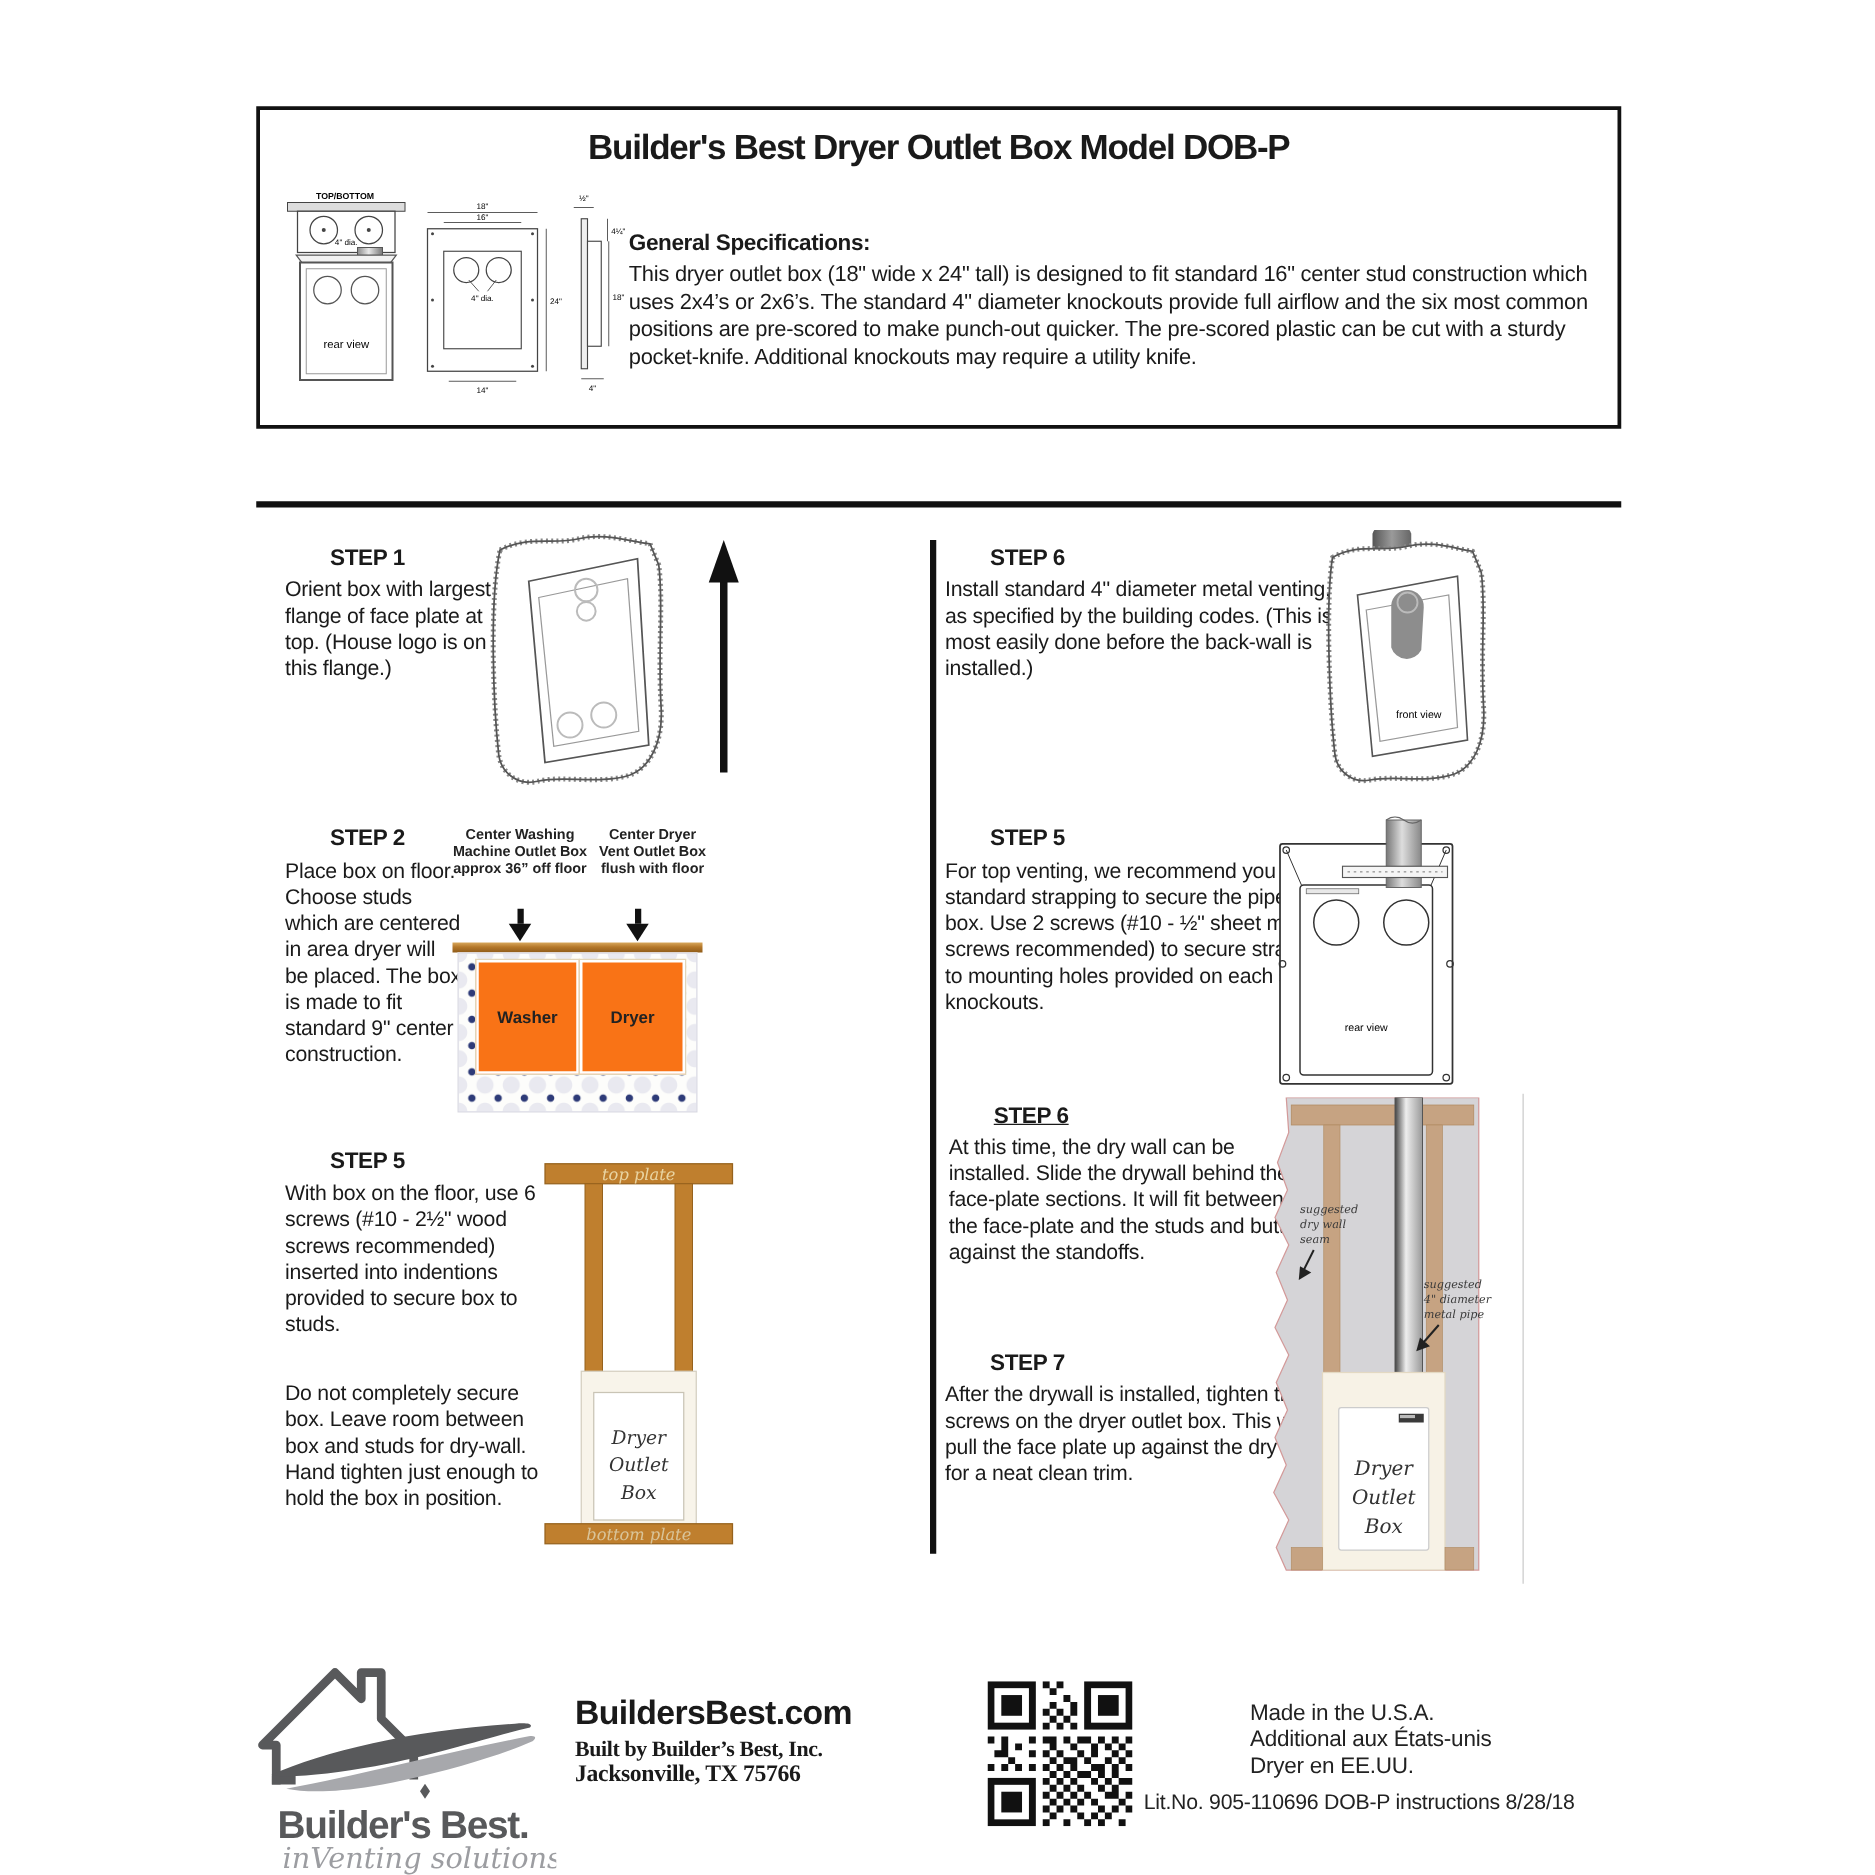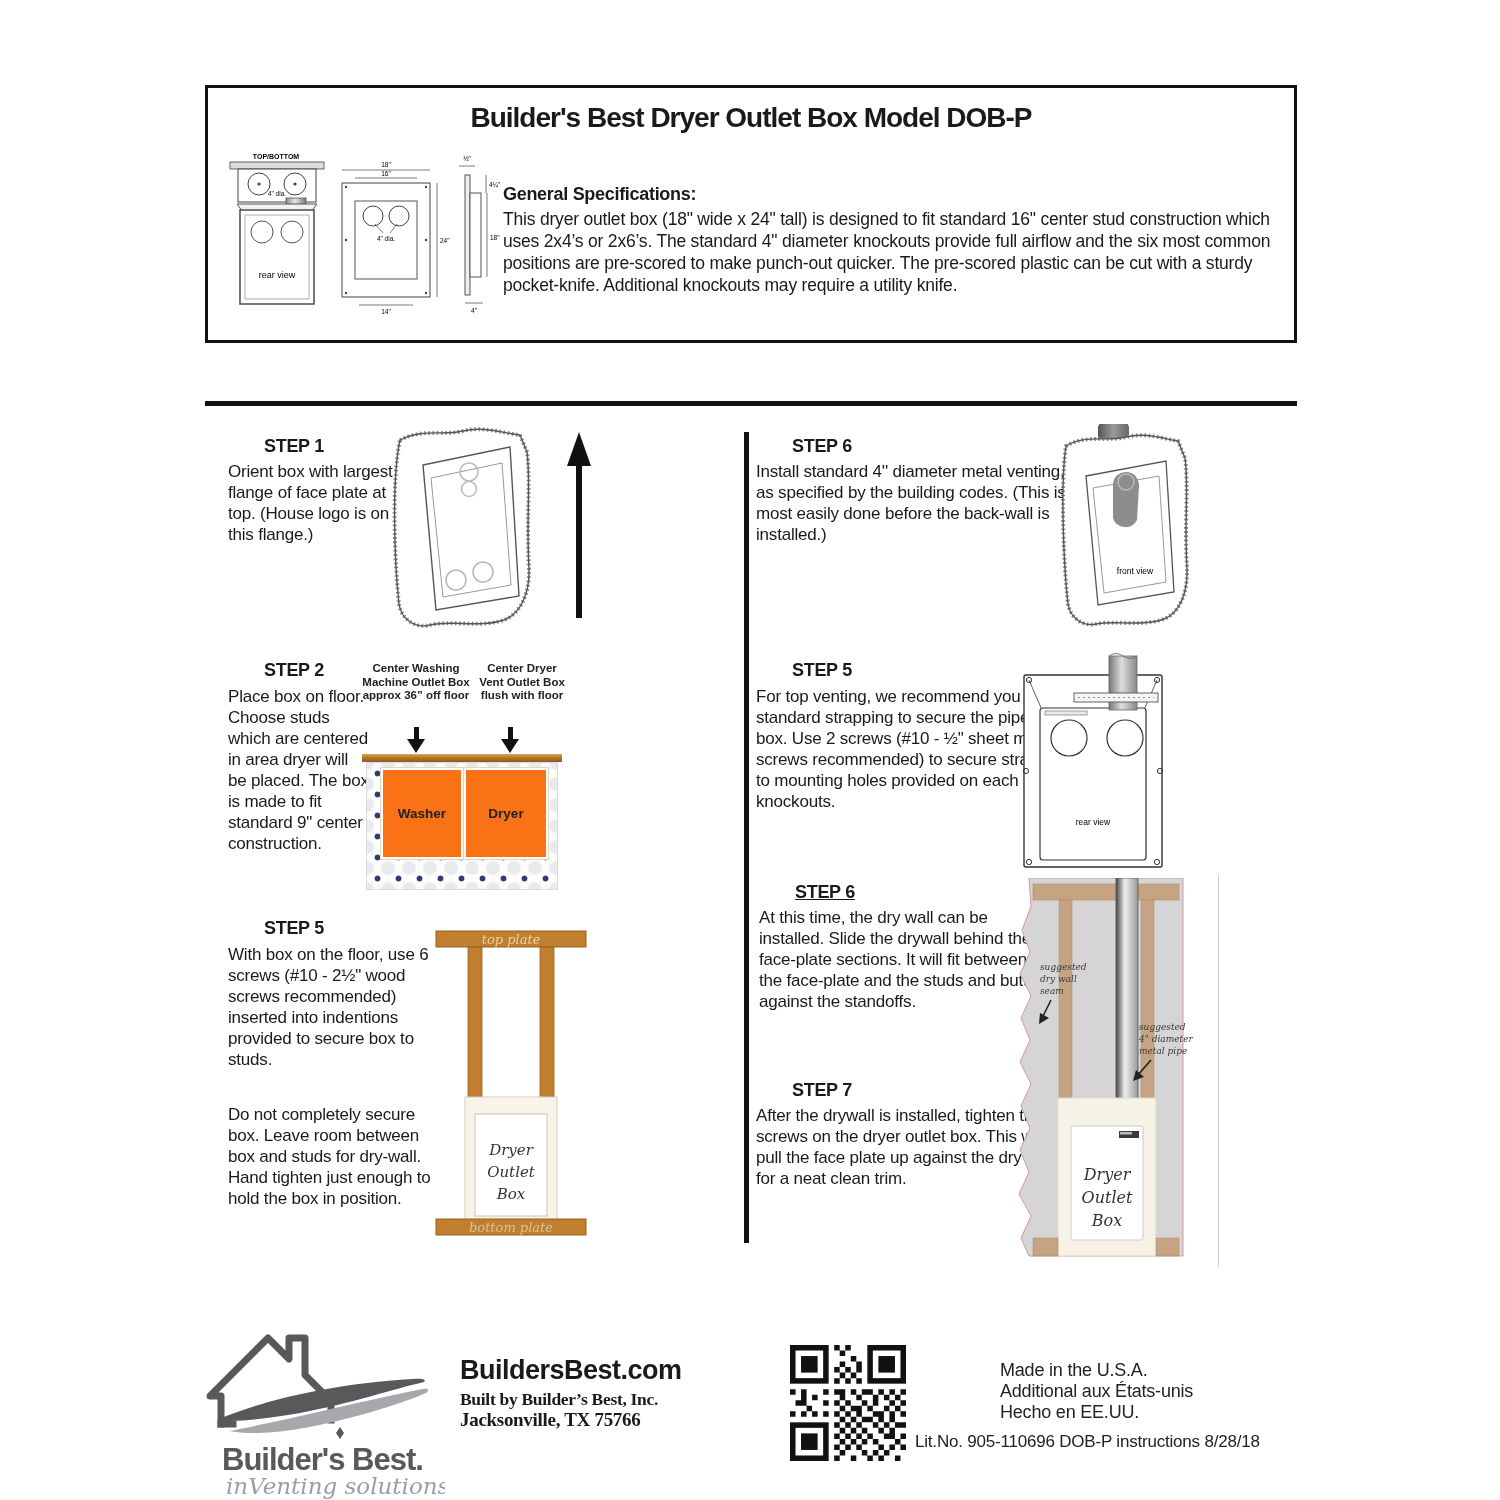--- a/index.html
+++ b/index.html
@@ -292,15 +292,15 @@
     <rect x="2" y="2" width="3" height="3"></rect>
       <rect x="16" y="2" width="3" height="3"></rect>
       <rect x="2" y="16" width="3" height="3"></rect>
     <path d="M8 0h1v1h-1zM10 0h1v1h-1zM9 1h1v1h-1zM11 2h1v1h-1zM9 3h1v1h-1zM12 3h1v1h-1zM8 4h1v1h-1zM10 4h1v1h-1zM12 4h1v1h-1zM9 5h1v1h-1zM11 5h1v1h-1zM8 6h1v1h-1zM10 6h1v1h-1zM12 6h1v1h-1zM6 8h1v1h-1zM6 10h1v1h-1zM6 12h1v1h-1zM0 8h1v1h-1zM2 8h1v2h-1zM4 9h1v1h-1zM1 10h2v1h-2zM3 11h1v1h-1zM0 12h1v1h-1zM2 12h1v1h-1zM4 12h1v1h-1zM8 8h2v1h-2zM11 8h1v1h-1zM13 8h1v1h-1zM9 9h1v1h-1zM12 9h1v1h-1zM14 8h1v1h-1zM16 8h1v1h-1zM18 8h1v1h-1zM20 8h1v1h-1zM15 9h1v1h-1zM17 9h1v1h-1zM19 9h1v1h-1zM8 10h1v1h-1zM10 10h1v1h-1zM13 10h1v1h-1zM15 10h1v1h-1zM18 10h1v1h-1zM20 10h1v1h-1zM9 11h1v1h-1zM11 11h2v1h-2zM14 11h1v1h-1zM17 11h1v1h-1zM19 11h1v1h-1zM8 12h1v1h-1zM10 12h1v1h-1zM12 12h1v1h-1zM15 12h1v1h-1zM16 12h1v2h-1zM18 12h1v1h-1zM20 12h1v1h-1zM9 13h1v1h-1zM11 13h1v1h-1zM13 13h2v1h-2zM18 13h1v1h-1zM8 14h1v1h-1zM10 14h1v1h-1zM12 14h1v1h-1zM15 14h1v1h-1zM17 14h1v1h-1zM19 14h2v1h-2zM9 15h1v1h-1zM11 15h1v1h-1zM13 15h1v1h-1zM16 15h1v1h-1zM18 15h1v1h-1zM8 16h1v1h-1zM10 16h1v1h-1zM12 16h1v1h-1zM14 16h1v1h-1zM17 16h2v1h-2zM20 16h1v1h-1zM9 17h1v1h-1zM11 17h1v1h-1zM13 17h1v1h-1zM15 17h1v1h-1zM19 17h1v1h-1zM8 18h1v1h-1zM10 18h1v1h-1zM12 18h1v1h-1zM16 18h1v1h-1zM18 18h1v1h-1zM20 18h1v1h-1zM9 19h1v1h-1zM13 19h1v1h-1zM15 19h1v1h-1zM17 19h1v1h-1zM8 20h1v1h-1zM11 20h1v1h-1zM14 20h1v1h-1zM16 20h1v1h-1zM19 20h1v1h-1z"></path>
   </g>
 </svg>
 
 <div class="abs made" style="left:1000px;top:1360px;">
   <div>Made in the U.S.A.</div>
   <div>Additional aux États-unis</div>
-  <div>Hecho en EE.UU.</div>
+  <div>Dryer en EE.UU.</div>
 </div>
 <div class="abs litno" style="left:915px;top:1432px;">Lit.No. 905-110696 DOB-P instructions 8/28/18</div>
 
 </body></html>

